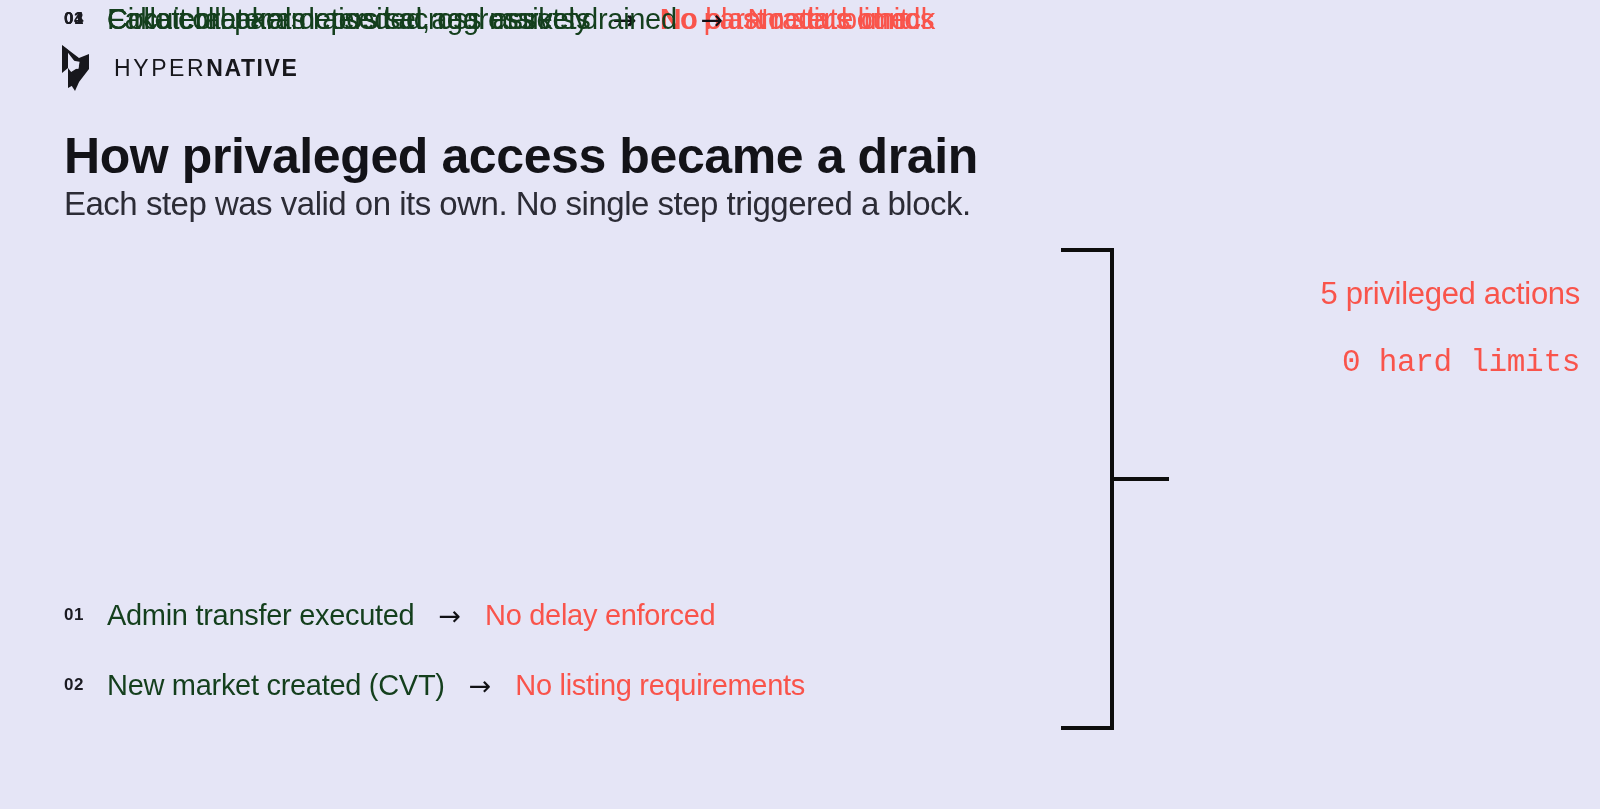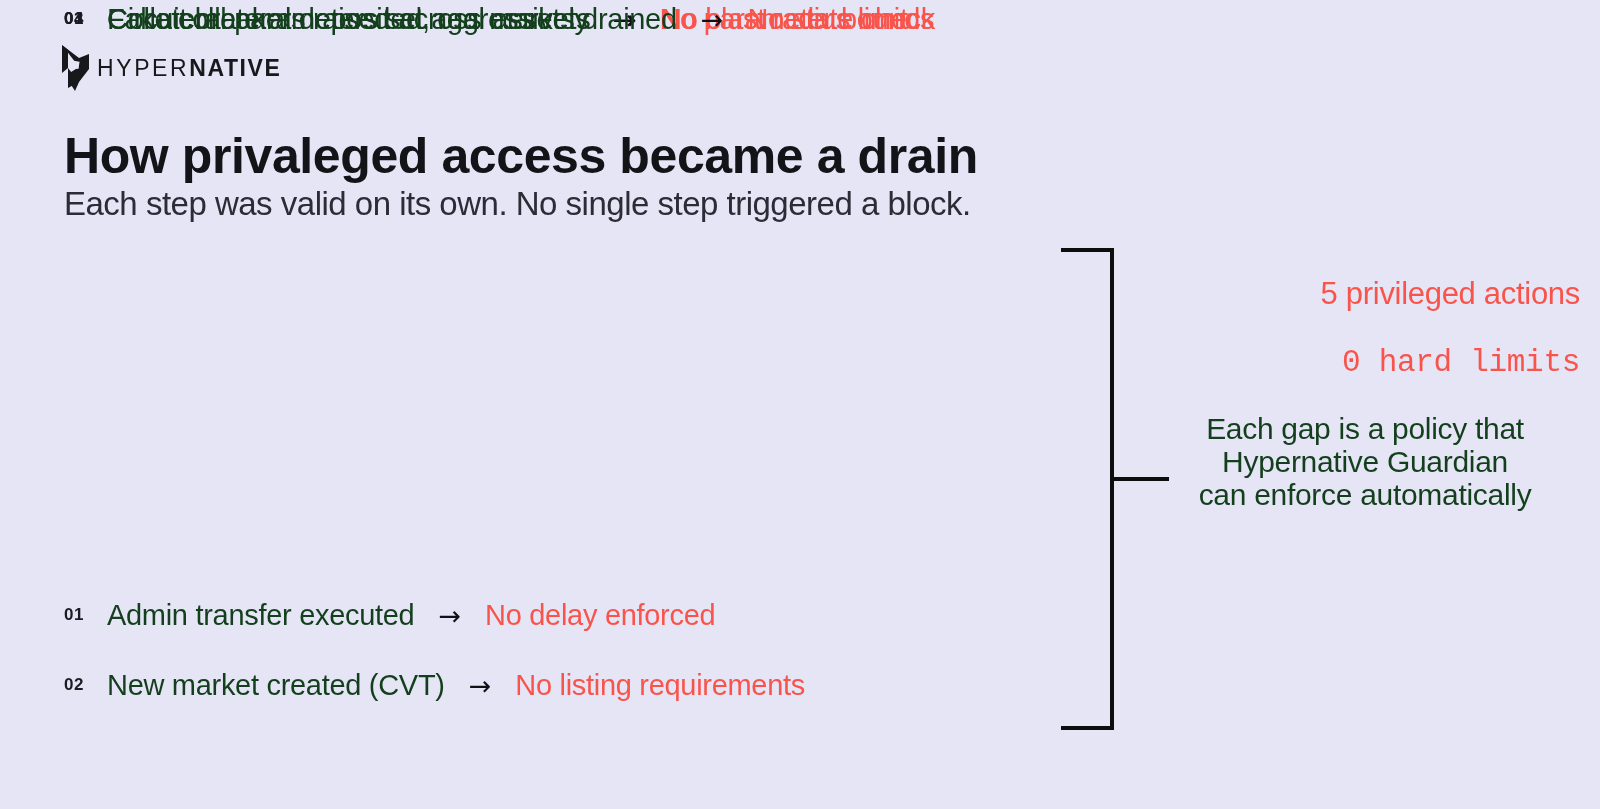--- a/index.html
+++ b/index.html
@@ -13,21 +13,21 @@
   html,body{margin:0;padding:0;}
   body{background:#ffffff;font-family:"Liberation Sans",sans-serif;}
   .canvas{
     position:relative;
     width:1600px;height:809px;
     background:var(--bg);
     overflow:hidden;
   }
 
   
-  .logo{position:absolute;left:58px;top:44px;display:flex;align-items:center;gap:5px;}
+  .logo{position:absolute;left:58px;top:44px;display:flex;align-items:center;gap:22px;}
   .logo-mark{width:34px;height:48px;display:block;}
   .logo-text{font-size:23px;letter-spacing:2.6px;color:#17171c;font-weight:300;line-height:1;}
   .logo-text .bold{font-weight:800;letter-spacing:1.6px;}
 
   
   .title{
     position:absolute;left:64px;top:127px;
     font-size:50px;font-weight:600;color:var(--ink);letter-spacing:-0.4px;
     white-space:nowrap;
   }
@@ -128,19 +128,14 @@
     <span class="gap">No state check</span>
   </div>
 
   <div class="bracket-v"></div>
   <div class="bracket-arm-top"></div>
   <div class="bracket-arm-bottom"></div>
   <div class="bracket-tick"></div>
 
   <div class="stat stat-1">5 privileged actions</div>
   <div class="stat stat-2">0 hard limits</div>
-  <div class="note">
-    <div>Each gap is a policy that</div>
-    <div>Hypernative Guardian</div>
-    <div>can enforce automatically</div>
-  </div>
 
 </div>
 
 </body></html>

